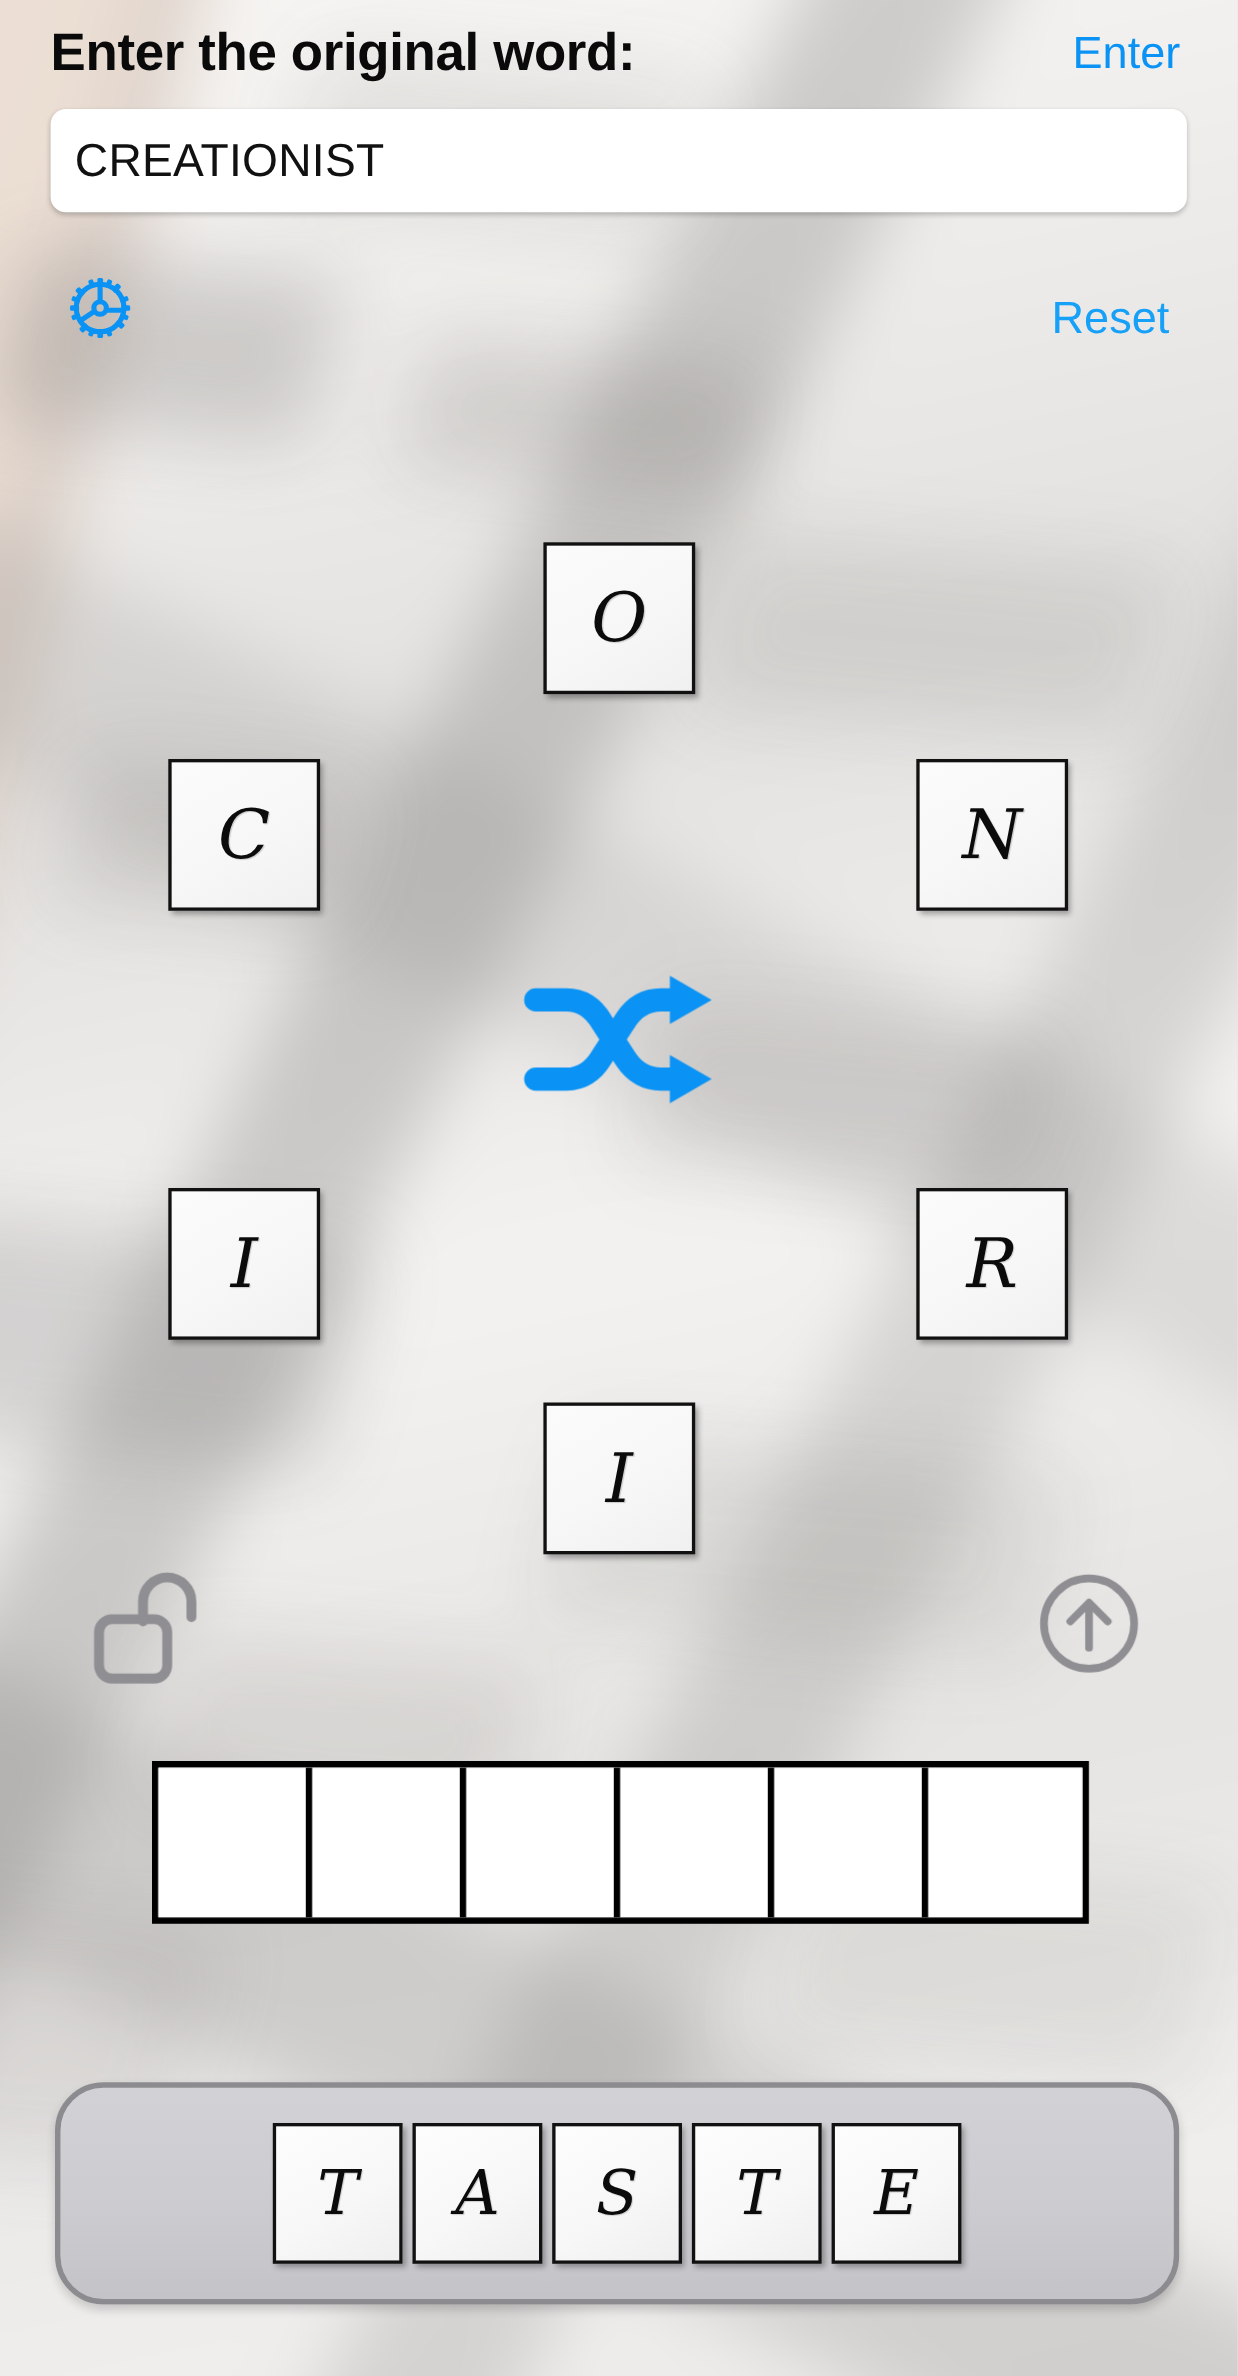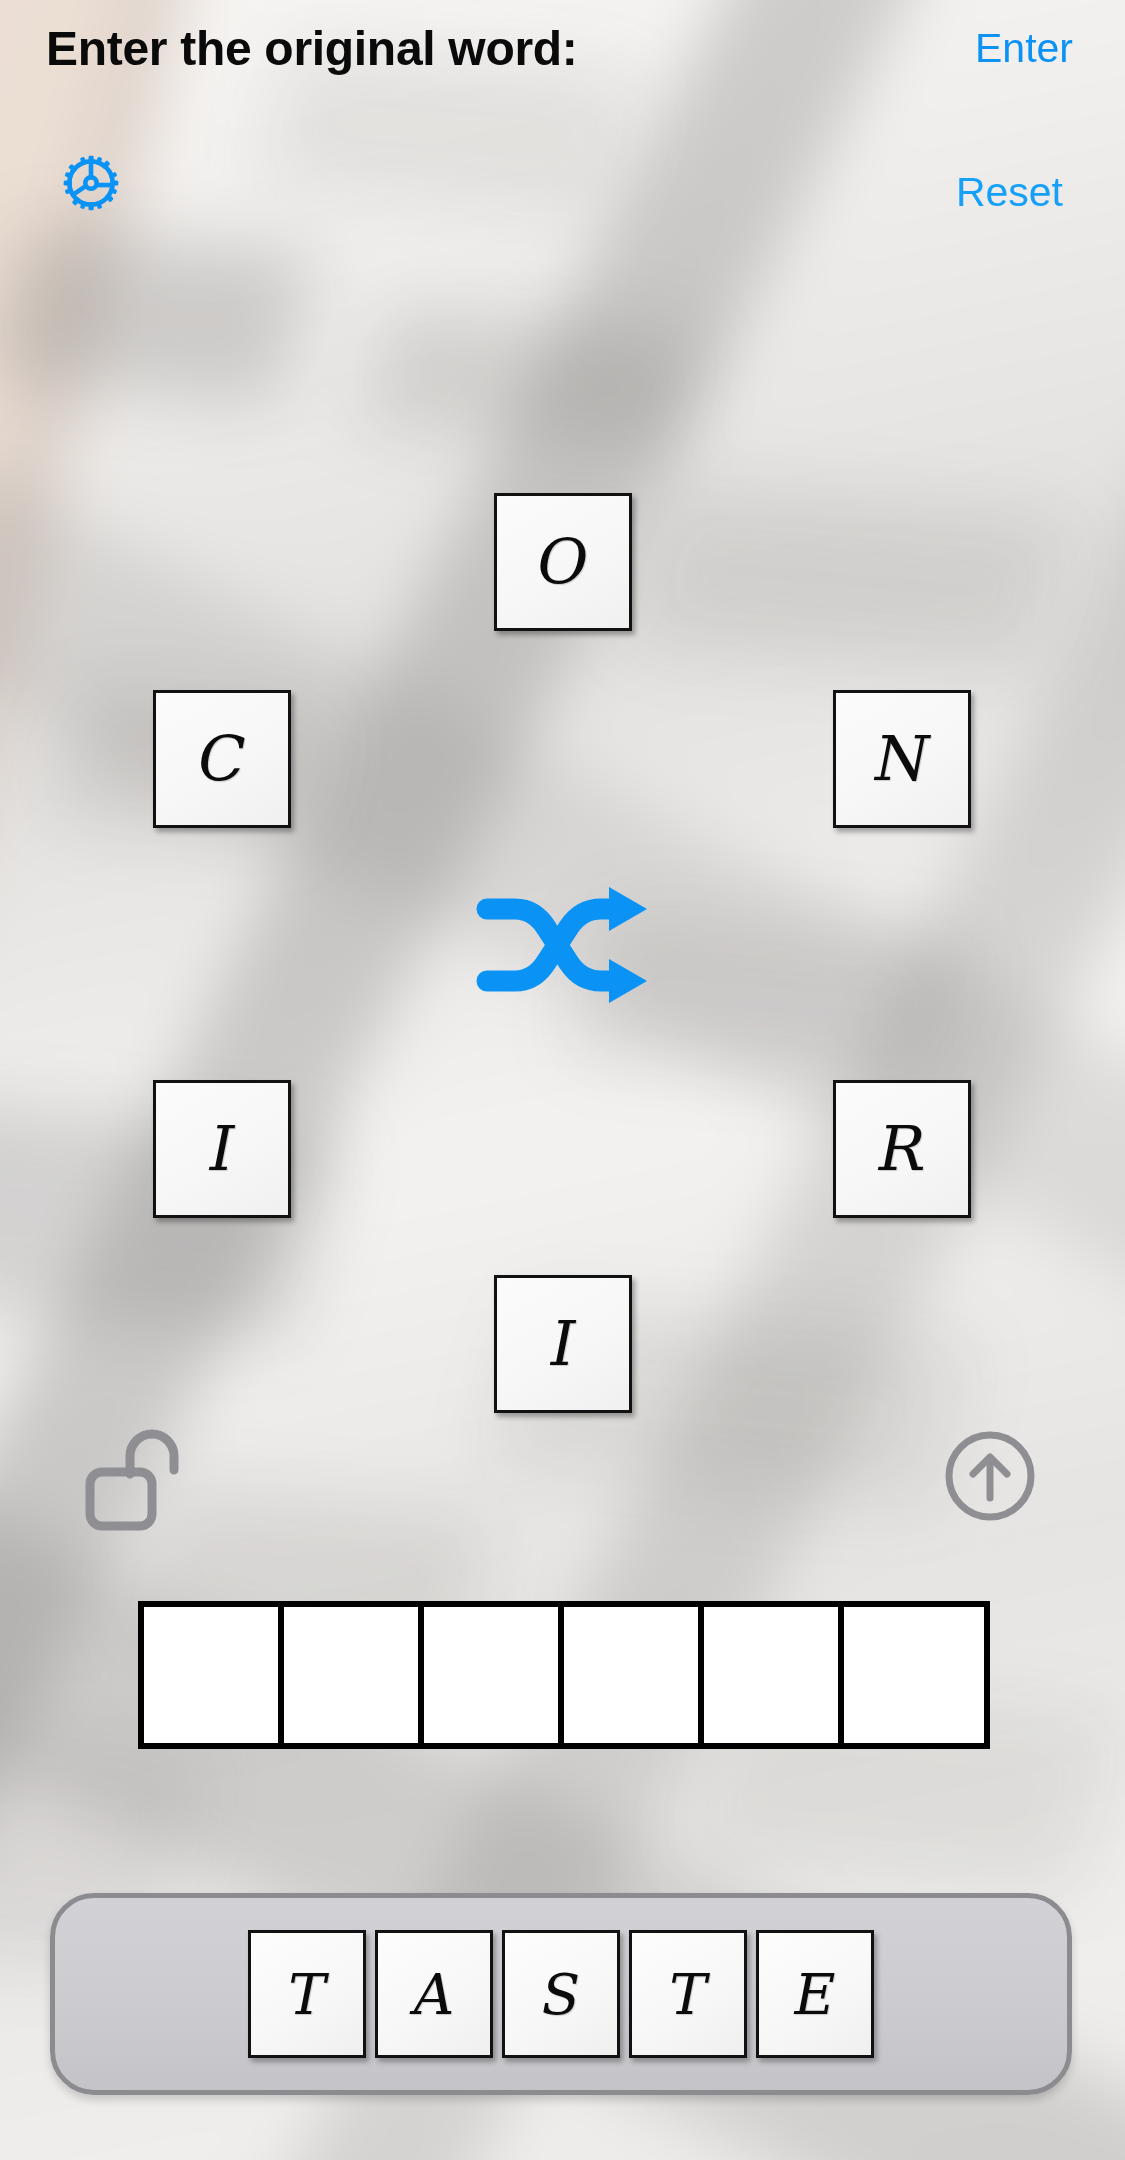--- a/index.html
+++ b/index.html
@@ -237,20 +237,23 @@
   <i style="left:330px; top:120px;  width:360px; height:140px; background:rgba(132,130,128,0.26);"></i>
 </div>
 
 <div class="top-wrap">
 
   <div class="prompt-row">
     <div class="prompt-label">Enter the original word:</div>
     <div class="clear-btn">Enter</div>
   </div>
 
+  <div class="word-field">
+    <div class="word-field-value" aria-placeholder="Enter the original word">CREATIONIST</div>
+  </div>
 
   <div class="tools-row">
     <div class="gear-btn">
       <svg width="66" height="66" viewBox="0 0 64 64">
         <g fill="none" stroke="#0a93f5" stroke-width="4.5">
           <circle cx="32" cy="32" r="21"></circle>
           <circle cx="32" cy="32" r="5.5"></circle>
           <path d="M32 26.5 L32 12"></path>
           <path d="M27.2 34.8 L15 43"></path>
           <path d="M37.2 34 L52 34"></path>

